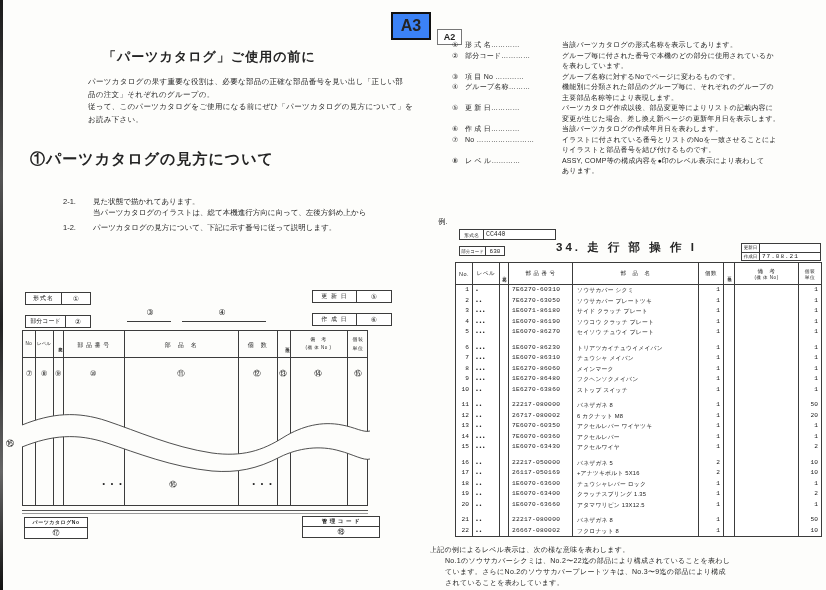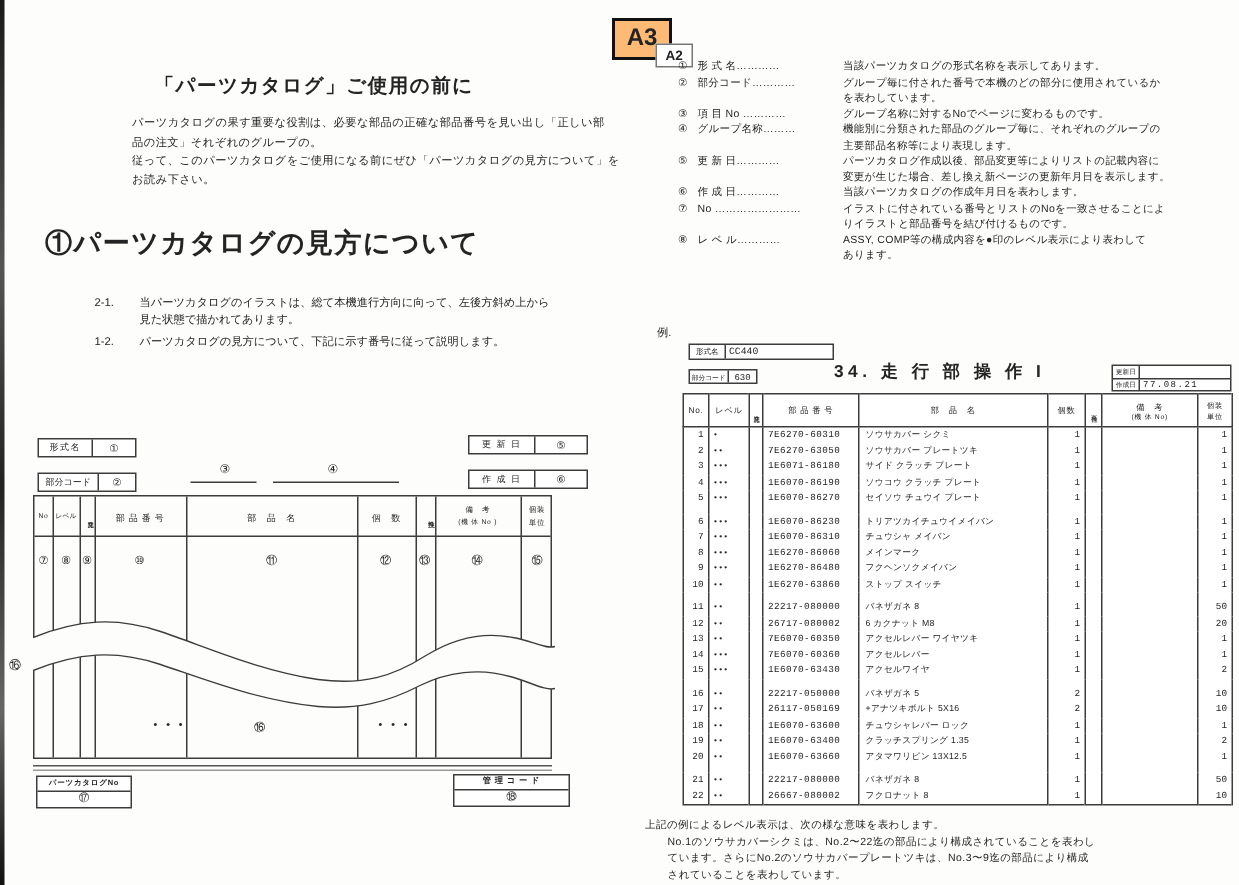--- a/index.html
+++ b/index.html
@@ -8,21 +8,21 @@
     position:relative; width:826px; height:590px; background:#fdfdfb;
     font-family:"Liberation Sans", sans-serif; color:#242424; overflow:hidden;
   }
   .abs { position:absolute; }
   
   #binding { left:0; top:0; width:3px; height:590px;
     background:linear-gradient(180deg,#1a1a1a 0%,#555 30%,#222 55%,#666 80%,#111 100%); }
 
   
   .h1 { font-size:13px; font-weight:bold; letter-spacing:1px; }
-  .h2 { font-size:18px; font-weight:bold; letter-spacing:1px; }
+  .h2 { font-size:15px; font-weight:bold; letter-spacing:1px; }
   .bodytext { font-size:7.5px; line-height:12.5px; letter-spacing:0.3px; white-space:nowrap; }
   .numitem { display:flex; font-size:7.5px; line-height:11px; }
   .numitem .n { width:30px; }
   .numitem .t div { white-space:nowrap; }
 
   
   .lbox { display:flex; border:1px solid #3c3c3c; background:#fff; align-items:stretch; }
   .lbox .lab { border-right:1px solid #3c3c3c; display:flex; align-items:center; justify-content:center;
                font-size:6px; letter-spacing:1px; }
   .lbox .val { display:flex; align-items:center; justify-content:center; font-size:7px; }
@@ -36,22 +36,22 @@
   .ref { position:absolute; width:16px; text-align:center; font-size:7.5px; }
   .stars { position:absolute; font-size:7px; font-weight:bold; letter-spacing:2px; }
   .dblline { position:absolute; left:22px; width:346px; height:1px; background:#555; }
 
   
   .fbox { border:1px solid #3c3c3c; background:#fff; text-align:center; }
   .fbox .r1 { border-bottom:1px solid #3c3c3c; font-size:5px; letter-spacing:0.5px; line-height:9px; font-weight:bold; }
   .fbox .r2 { font-size:7px; line-height:10px; }
 
   
-  #a3box { left:408px; top:12px; width:40px; height:28px; border:2px solid #111;
-           display:flex; align-items:center; justify-content:center; font-weight:bold; font-size:16px; background:#fdba74; }
+  #a3box { left:391px; top:12px; width:40px; height:28px; border:2px solid #111;
+           display:flex; align-items:center; justify-content:center; font-weight:bold; font-size:16px; background:#3b82f6; }
   #a2box { left:437px; top:29px; width:25px; height:16px; border:1px solid #777;
            display:flex; align-items:center; justify-content:center; font-weight:bold; font-size:9px; background:#fff; }
 
   
   #legend { left:452px; top:40px; width:370px; }
   .legend-item { display:flex; font-size:7px; line-height:10.5px; letter-spacing:0.2px; }
   .legend-item .num { width:13px; }
   .legend-item .term { width:97px; overflow:hidden; white-space:nowrap; }
   .legend-item .desc div { white-space:nowrap; }
 
@@ -102,22 +102,22 @@
     <div>品の注文」それぞれのグループの。</div>
     <div>従って、このパーツカタログをご使用になる前にぜひ「パーツカタログの見方について」を</div>
     <div>お読み下さい。</div>
   </div>
 
   <div class="abs h2" style="left:30px; top:150px;">①パーツカタログの見方について</div>
 
   <div class="abs numitem" style="left:63px; top:196px;">
     <div class="n">2-1.</div>
     <div class="t">
+      <div>見た状態で描かれてあります。</div>
       <div>当パーツカタログのイラストは、総て本機進行方向に向って、左後方斜め上から</div>
-      <div>見た状態で描かれてあります。</div>
     </div>
   </div>
   <div class="abs numitem" style="left:63px; top:222px;">
     <div class="n">1-2.</div>
     <div class="t">
       <div>パーツカタログの見方について、下記に示す番号に従って説明します。</div>
     </div>
   </div>
 
   <div class="abs lbox" style="left:25px; top:292px; width:66px; height:13px;">

